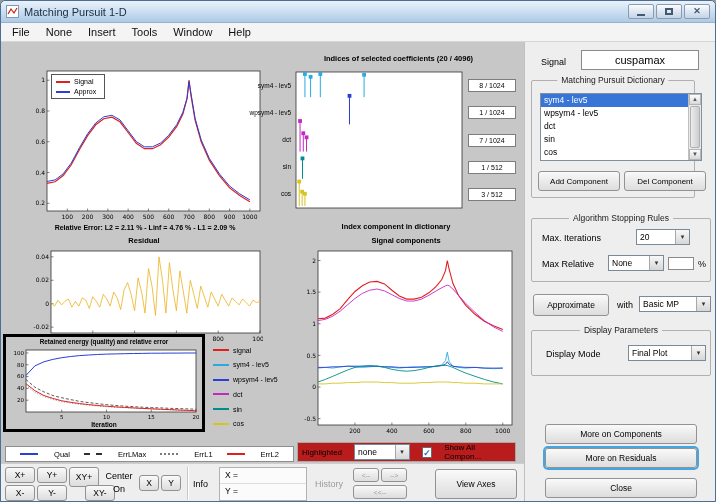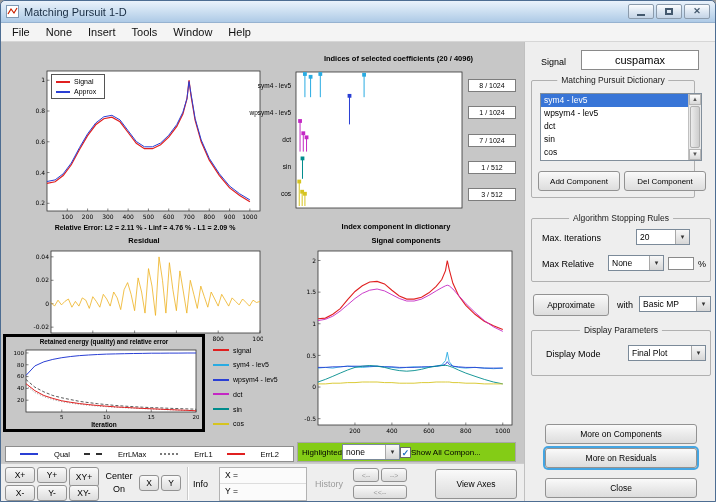--- a/index.html
+++ b/index.html
@@ -31,21 +31,21 @@
   .q-title{position:absolute;top:1px;left:0;width:100%;text-align:center;font-size:6.3px;font-weight:bold;color:#000;white-space:nowrap;}
   .q-xlabel{position:absolute;bottom:1px;left:0;width:100%;text-align:center;font-size:6.5px;font-weight:bold;color:#000;}
   #components-legend{position:absolute;left:208px;top:299px;width:86px;height:92px;display:flex;flex-direction:column;justify-content:space-between;padding:2px 0 2px 4px;}
   .leg-row{display:flex;align-items:center;gap:4px;height:14px;}
   .leg-row .sw{width:16px;height:0;}
   .leg-row .lt{font-size:7px;color:#000;white-space:nowrap;}
   #quality-legend{position:absolute;left:4px;top:404px;width:289px;height:16px;background:#fff;border:1px solid #8e8e8e;display:flex;align-items:center;justify-content:center;}
   .leg-inline{display:inline-flex;align-items:center;gap:16px;margin:0 7px;}
   .leg-inline .sw{width:18px;height:0;}
   .leg-inline .lt{font-size:7.5px;color:#000;}
-  .hl-panel{position:absolute;left:296px;top:400px;width:219px;height:20px;background:#84cc16;border:1px solid #a8a8a8;display:flex;align-items:center;gap:0;padding:0 4px;font-size:8px;color:#000;}
+  .hl-panel{position:absolute;left:296px;top:400px;width:219px;height:20px;background:#b91c1c;border:1px solid #a8a8a8;display:flex;align-items:center;gap:12px;padding:0 4px;font-size:8px;color:#000;}
   .combo{display:inline-flex;background:#fff;border:1px solid #7b8a99;align-items:stretch;height:16px;}
   .combo-val{flex:1;font-size:8.5px;padding:1px 3px;white-space:nowrap;overflow:hidden;display:flex;align-items:center;}
   .combo-arrow{width:14px;background:linear-gradient(#f8f8f8,#d6d6d6);border-left:1px solid #a8a8a8;font-size:7px;display:flex;align-items:center;justify-content:center;color:#333;}
   .cb{width:11px;height:11px;background:#fff;border:1px solid #6a6a6a;font-size:9px;line-height:10px;text-align:center;color:#1f6fbf;font-weight:bold;}
   .btn{position:absolute;display:flex;align-items:center;justify-content:center;background:linear-gradient(#fafafa,#ececec 45%,#dddddd);border:1px solid #929292;border-radius:3px;font-size:8.5px;color:#000;white-space:nowrap;}
   .btn.disabled{color:#9d9d9d;}
   .group{position:absolute;border:1px solid #b0b0b0;border-radius:2px;}
   .group-title{position:absolute;top:-6px;left:50%;transform:translateX(-50%);background:#eeeeee;padding:0 4px;font-size:8.5px;color:#1a1a1a;white-space:nowrap;}
   .fieldlabel{position:absolute;font-size:9px;color:#000;white-space:nowrap;}
   .fieldlabel.gray{color:#9b9b9b;}
@@ -329,21 +329,21 @@
       <div class="stem-row-label" style="top: 148.4px;">cos</div>
       <div class="count-box" style="top: 145.9px;">3 / 512</div>
     </div>
 
   <div class="bottom-bar">
     <div class="btn" style="left:4px;top:3px;width:30px;height:16px;">X+</div>
     <div class="btn" style="left:36px;top:3px;width:30px;height:16px;">Y+</div>
     <div class="btn" style="left:68px;top:3px;width:30px;height:20px;">XY+</div>
     <div class="btn" style="left:4px;top:21px;width:30px;height:16px;">X-</div>
     <div class="btn" style="left:36px;top:21px;width:30px;height:16px;">Y-</div>
-    <div class="btn" style="left:68px;top:21px;width:30px;height:16px;">XY-</div>
+    <div class="btn" style="left:84px;top:21px;width:30px;height:16px;">XY-</div>
 
     <div class="fieldlabel" style="left:102px;top:7px;width:32px;text-align:center;">Center</div>
     <div class="fieldlabel" style="left:102px;top:20px;width:32px;text-align:center;">On</div>
     <div class="btn" style="left:138px;top:11px;width:20px;height:16px;">X</div>
     <div class="btn" style="left:160px;top:11px;width:20px;height:16px;">Y</div>
 
     <div class="vsep" style="left:186px;"></div>
     <div class="fieldlabel" style="left:192px;top:15px;">Info</div>
 
     <div class="xy-box" style="left:218px;top:3px;width:88px;height:34px;">

